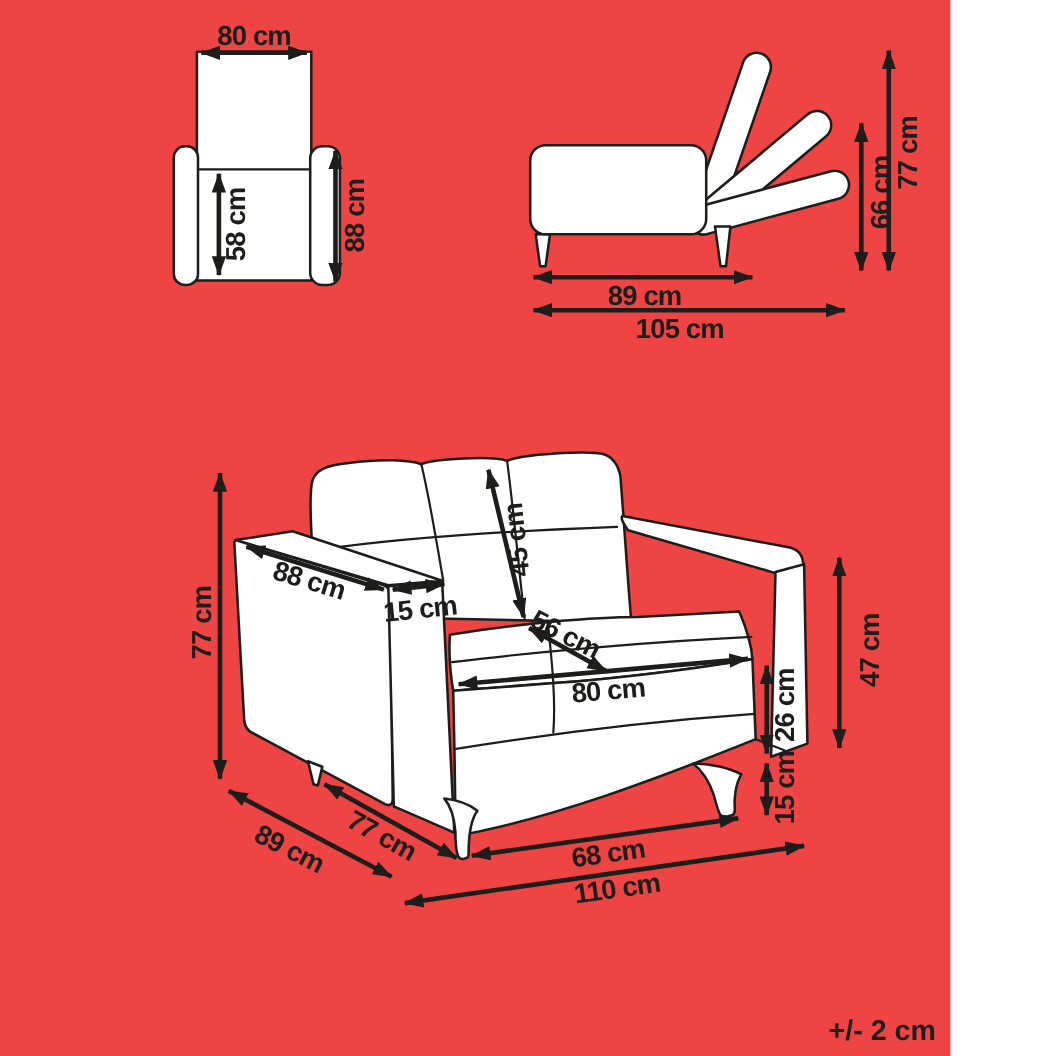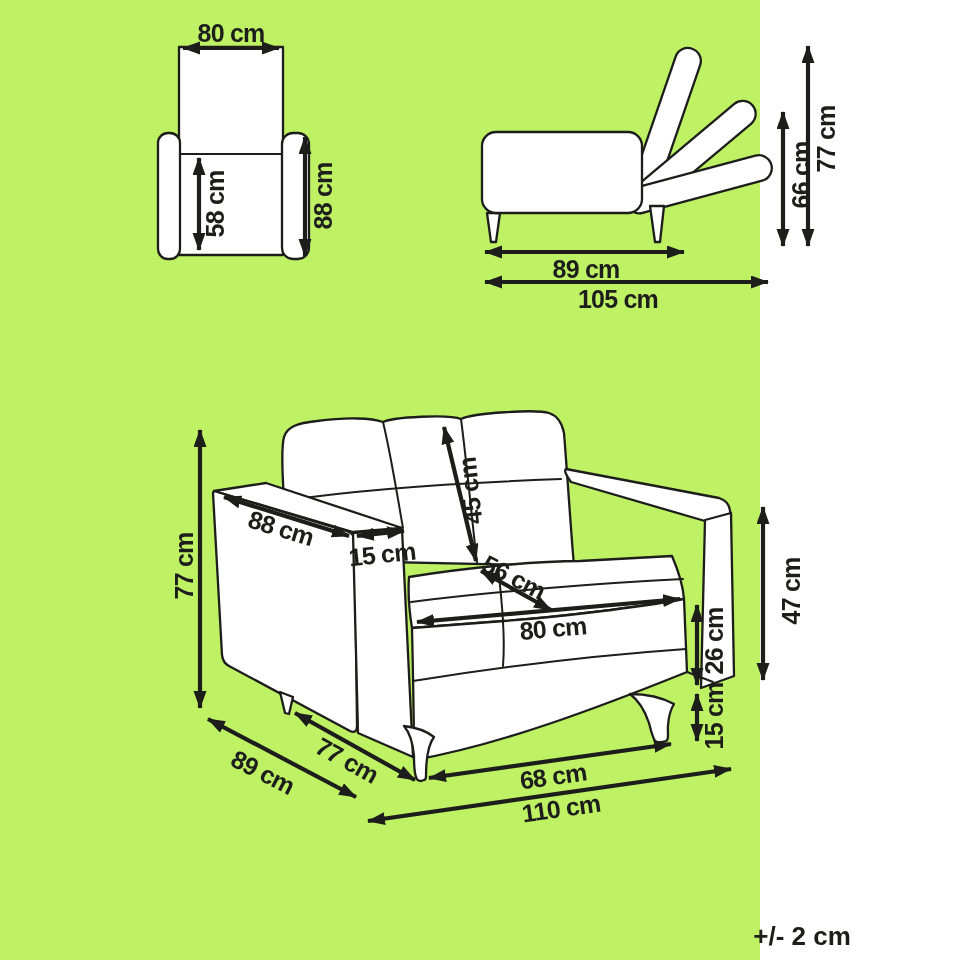--- a/index.html
+++ b/index.html
@@ -1,17 +1,17 @@
 <!DOCTYPE html>
 <html><head>
 <meta charset="utf-8">
 <style>
   html, body { margin: 0; padding: 0; }
   body { width: 960px; height: 960px; background: #ffffff; overflow: hidden; }
-  .canvas { position: relative; width: 760px; height: 960px; background: #bef264; }
+  .canvas { position: relative; width: 864px; height: 960px; background: #ef4444; }
   svg { display: block; color: #1d1d1b; }
   .outline { fill: #ffffff; stroke: currentColor; stroke-width: 2.3;
              stroke-linejoin: round; stroke-linecap: round; }
   .seam    { fill: none; stroke: currentColor; stroke-width: 2;
              stroke-linejoin: round; stroke-linecap: round; }
   .dim-shaft { stroke: currentColor; stroke-width: 4.2; fill: none; }
   .dim-label { font-family: "Liberation Sans", sans-serif; font-weight: 700;
                font-size: 25px; letter-spacing: -0.8px; fill: currentColor; }
   .note-label { font-family: "Liberation Sans", sans-serif; font-weight: 700;
                 font-size: 26px; fill: currentColor; }

